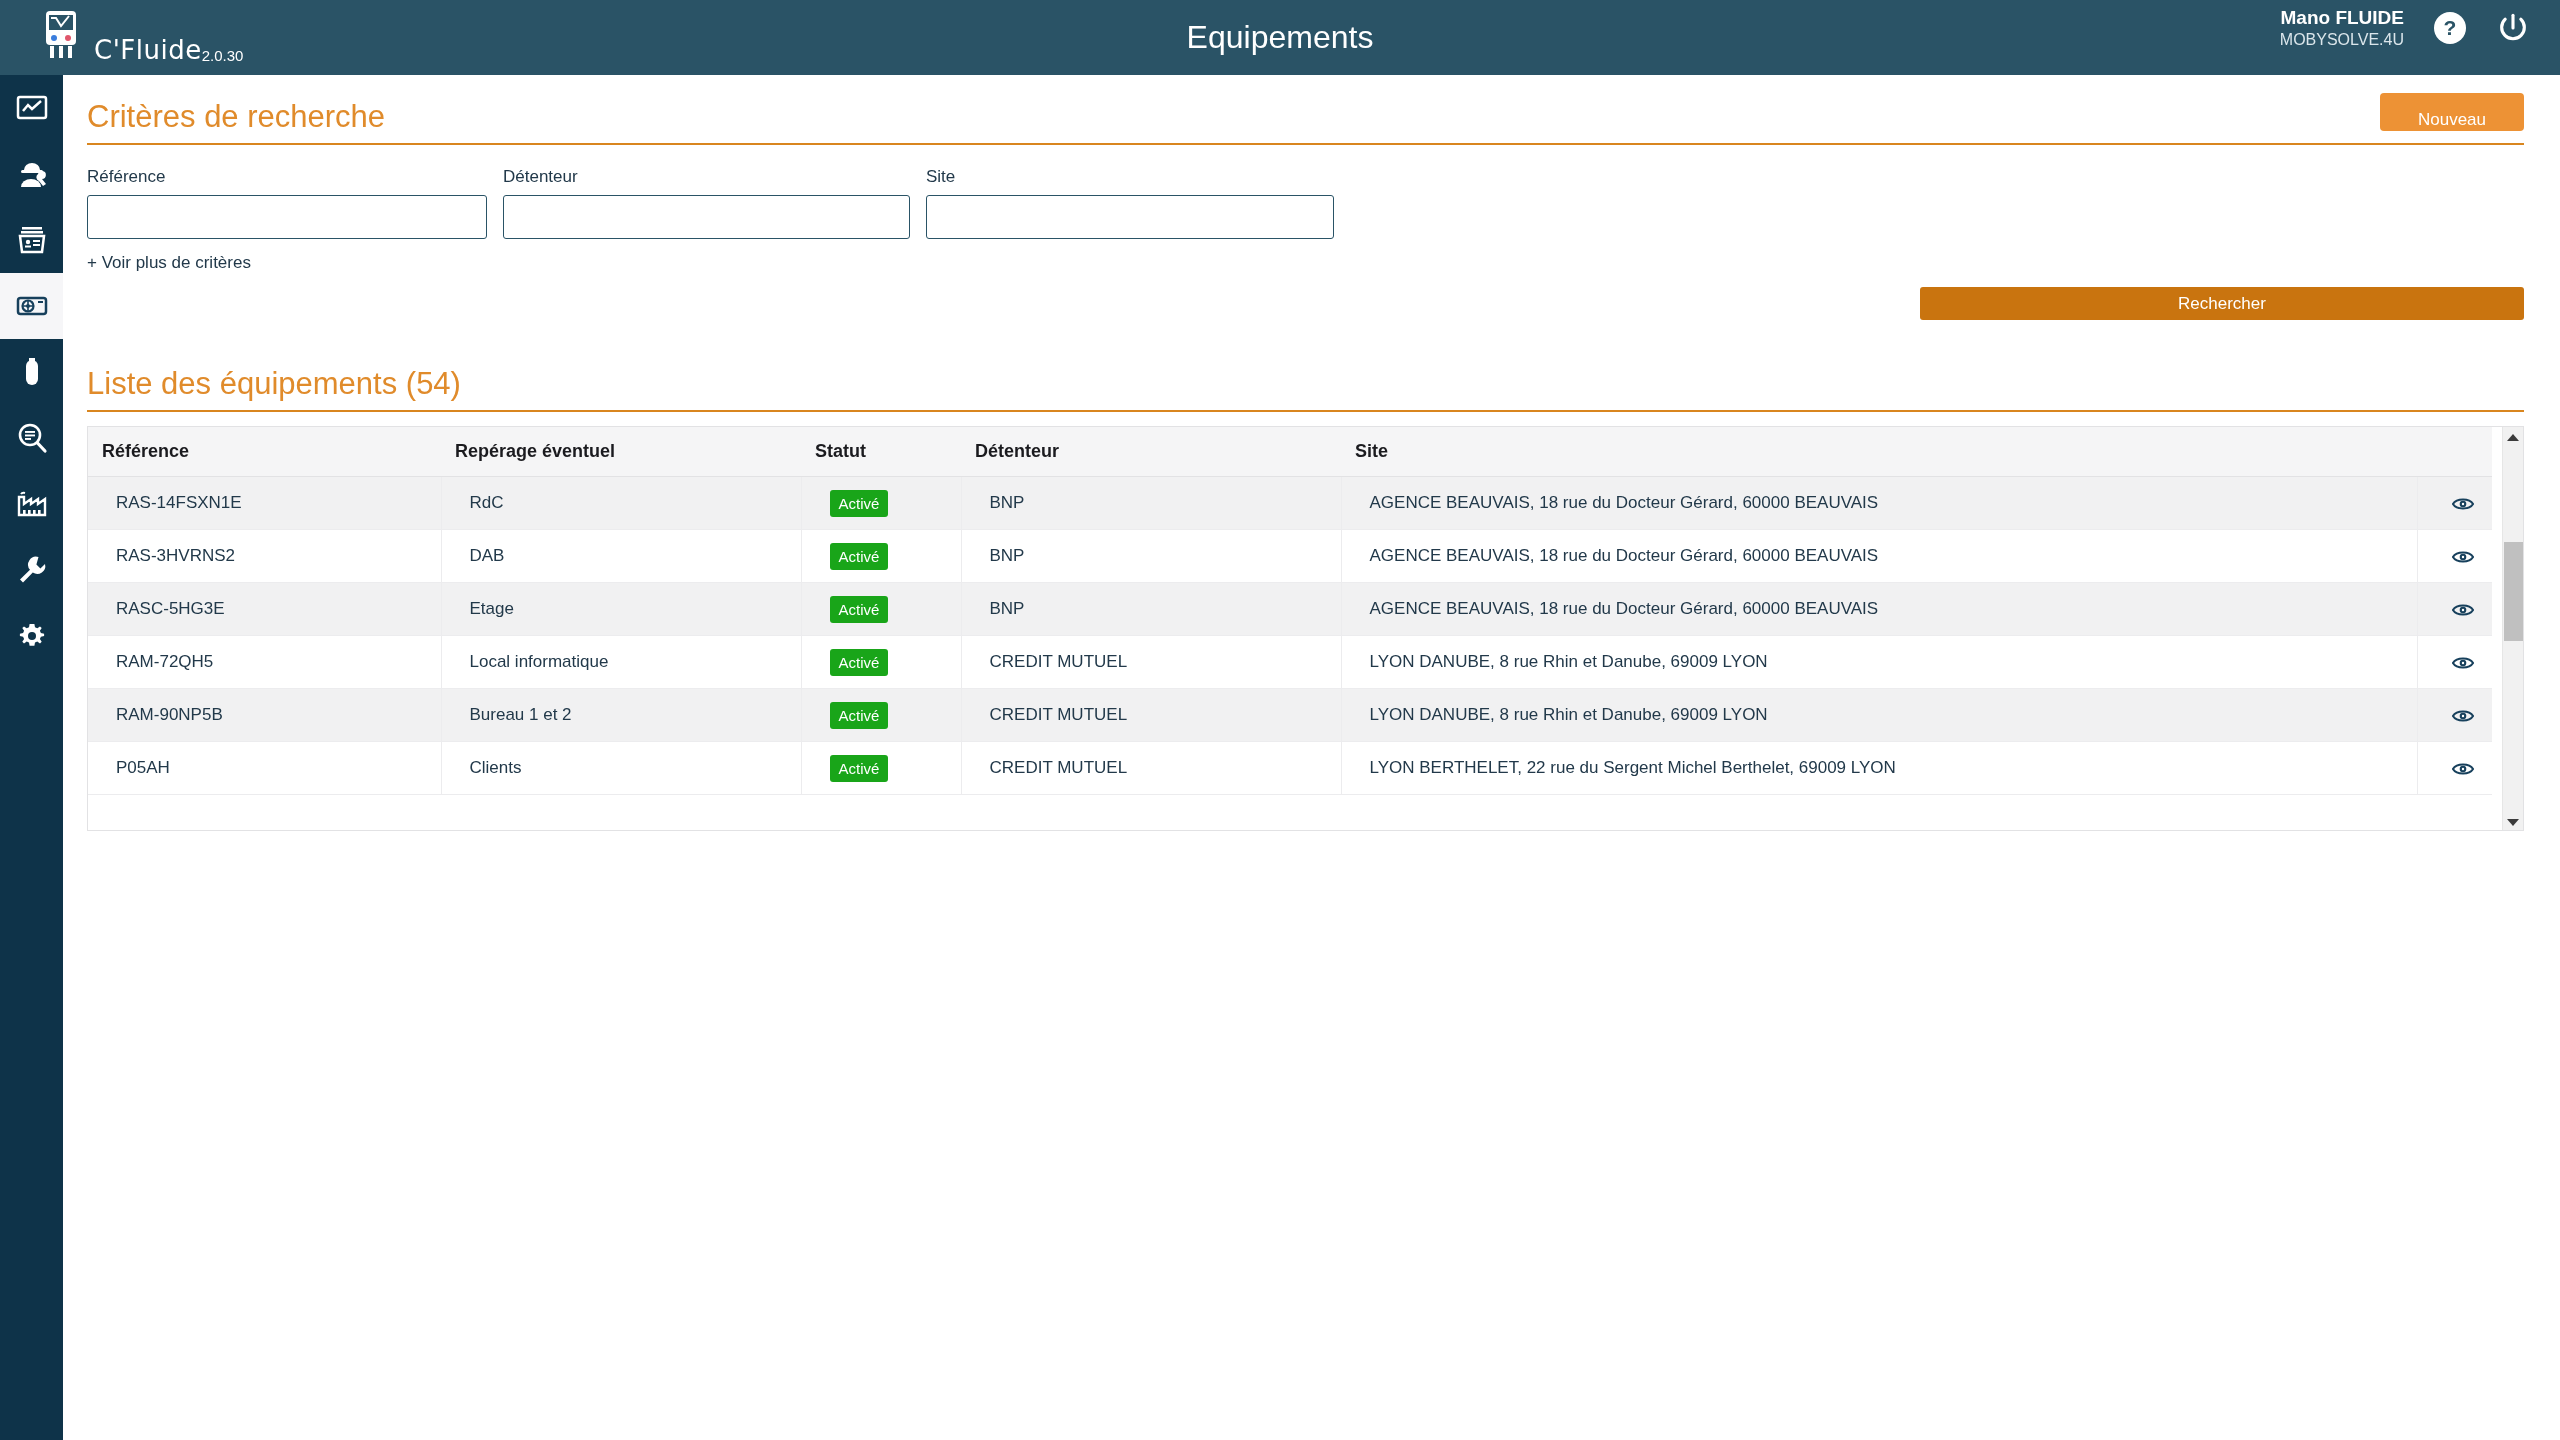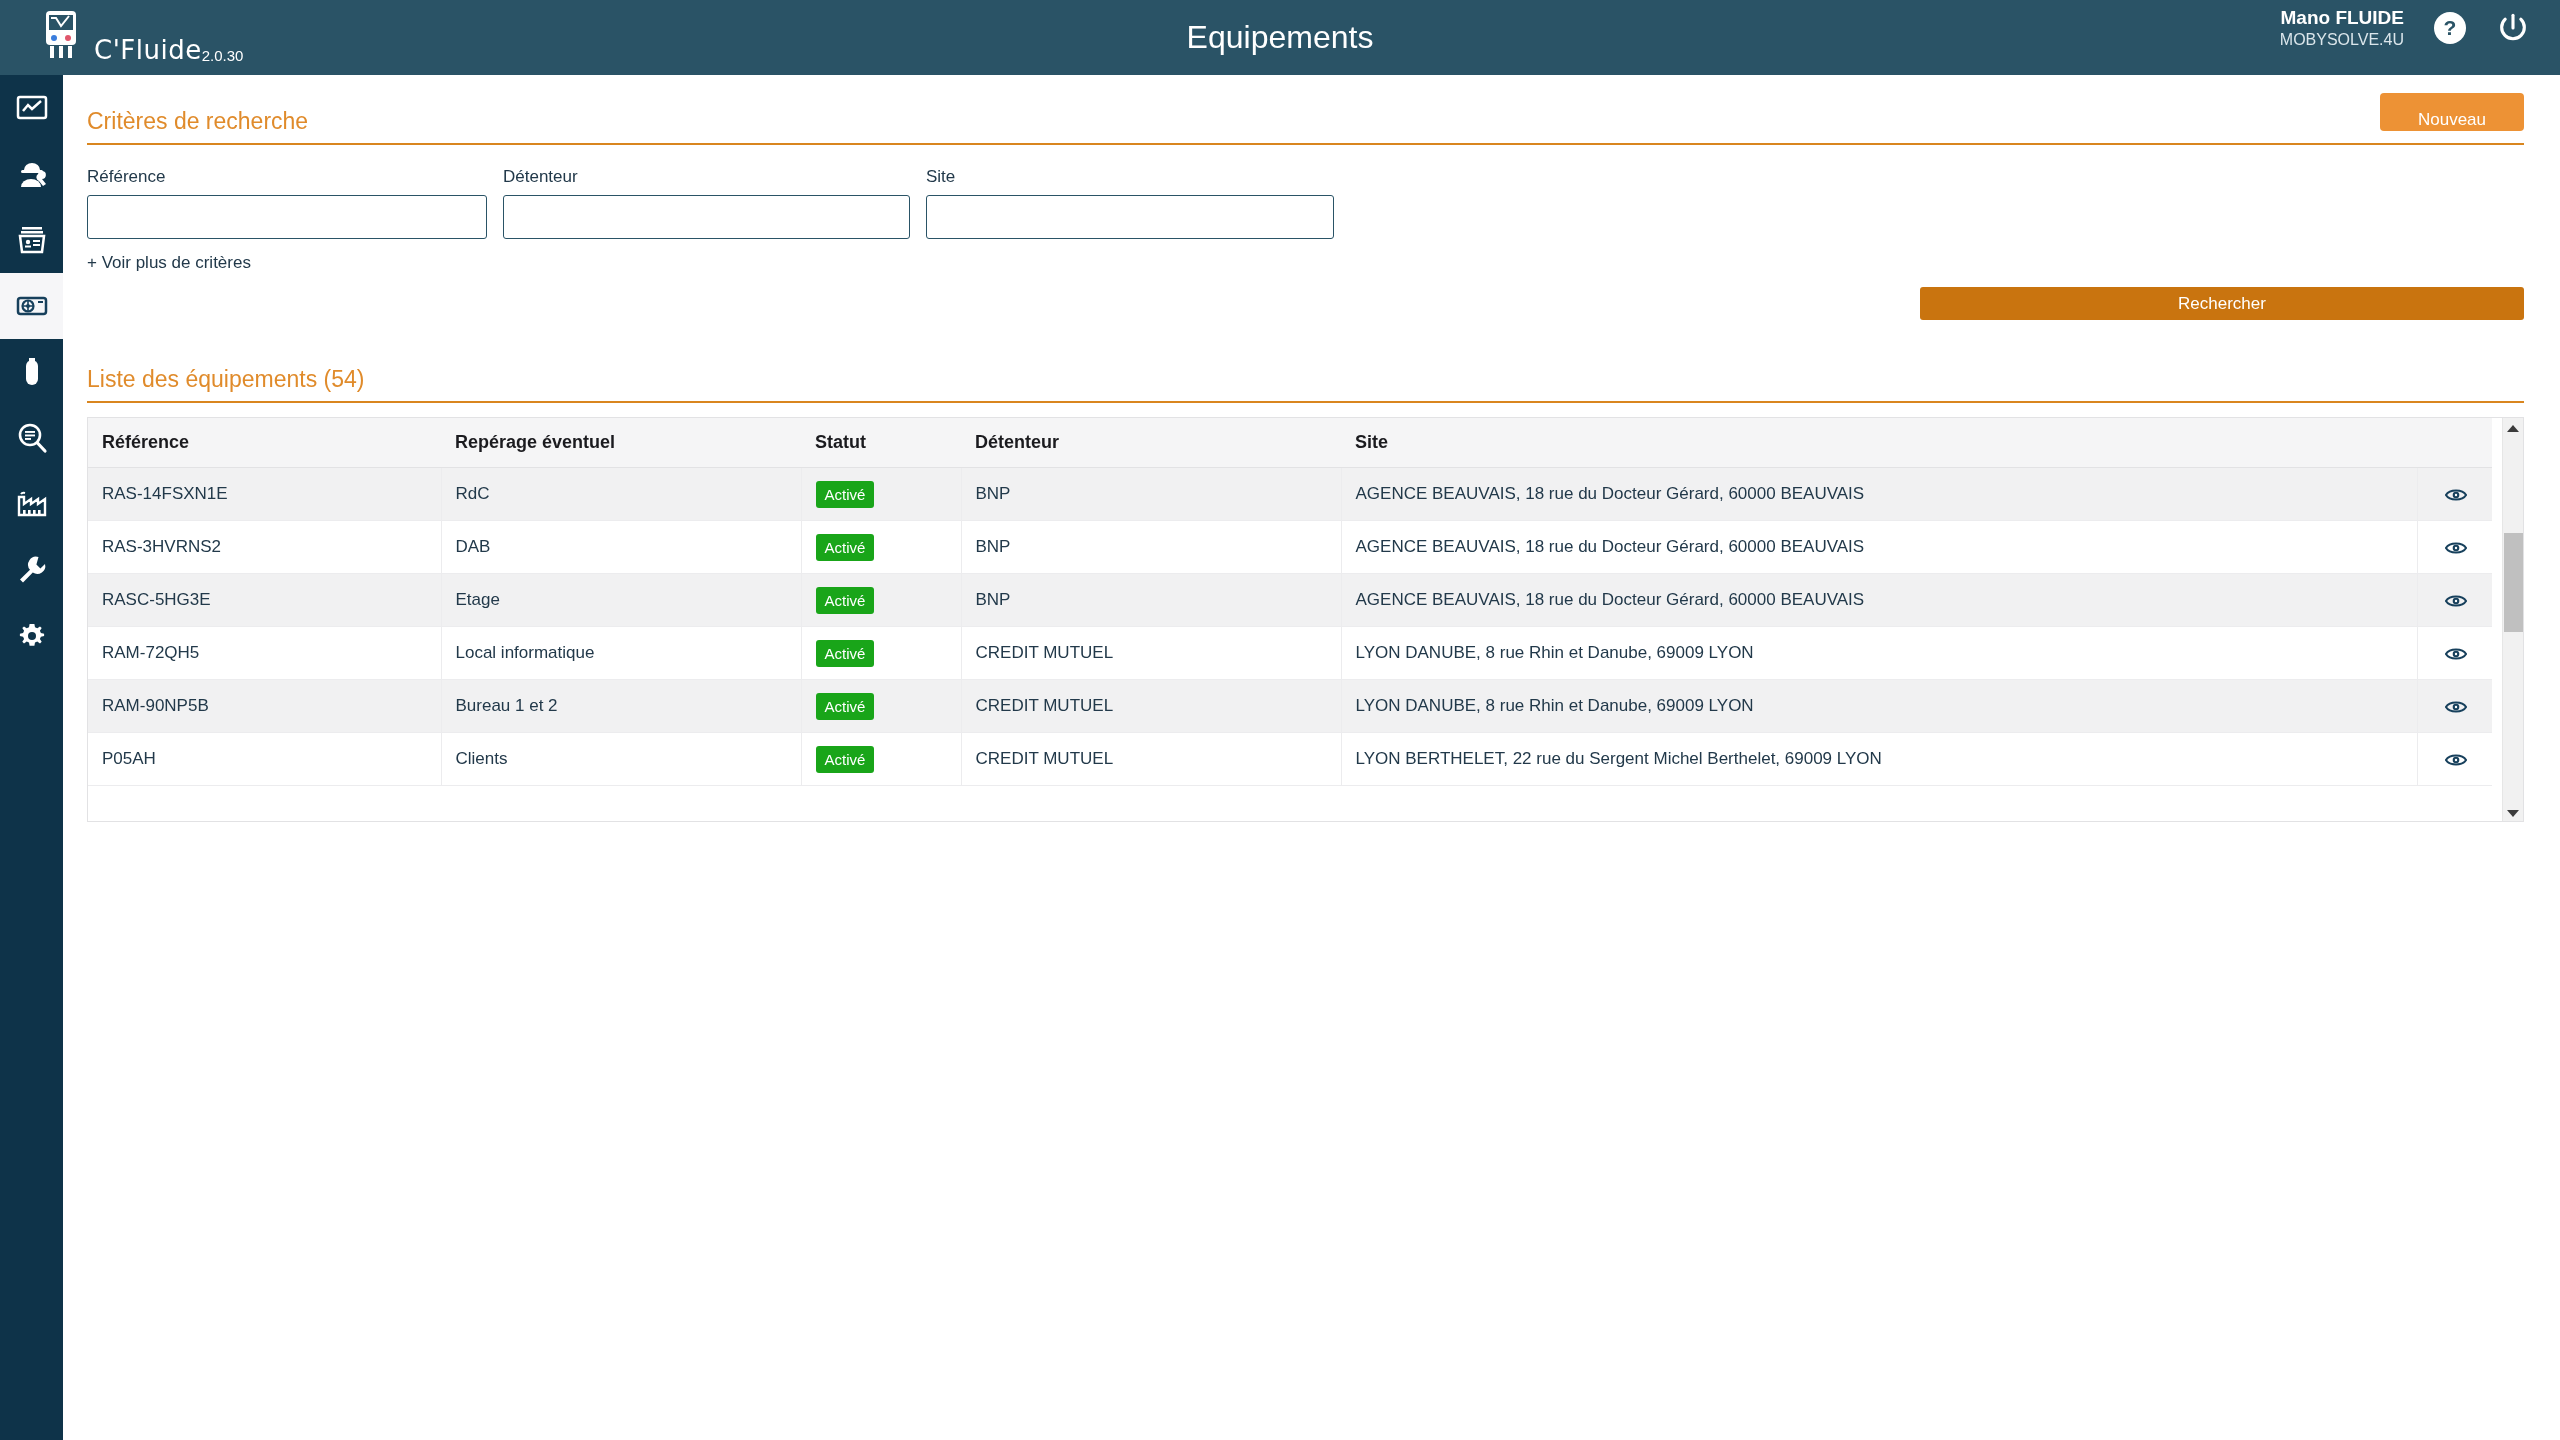--- a/index.html
+++ b/index.html
@@ -76,21 +76,21 @@
     padding: 0;
   }
   .panel { padding: 0 36px 0 24px; }
 
   .section-head {
     display: flex; align-items: flex-end; justify-content: space-between;
     padding: 18px 0 8px 0;
     border-bottom: 2px solid #d9861f;
     margin-right: 0;
   }
-  .section-title { color: #e08b2b; font-size: 23px; font-weight: 400; }
+  .section-title { color: #e08b2b; font-size: 31px; font-weight: 400; }
 
   .btn-nouveau {
     background: #ed9235; color: #ffffff;
     border: none; border-radius: 4px;
     padding: 17px 18px; height: 38px; min-width: 144px;
     font-size: 17px; cursor: pointer;
     font-family: "Liberation Sans", sans-serif;
     margin-bottom: 4px;
   }
 
@@ -138,21 +138,21 @@
   }
   table.equip th {
     background: #f5f5f6;
     text-align: left;
     font-size: 18px; font-weight: bold; color: #1b1b1f;
     padding: 14px 12px 14px 14px;
     border-bottom: 1px solid #e2e2e4;
   }
   table.equip td {
     font-size: 17px; color: #22394a;
-    padding: 12px 12px 12px 14px;
+    padding: 12px 12px 12px 28px;
     border-bottom: 1px solid #ececee;
     border-right: 1px solid #ececee;
     height: 53px; vertical-align: middle;
     white-space: nowrap; overflow: hidden; text-overflow: ellipsis;
   }
   table.equip td:last-child { border-right: none; }
   table.equip tbody tr:nth-child(odd) td { background: #f1f1f2; }
   table.equip tbody tr:nth-child(even) td { background: #ffffff; }
 
   .c-ref   { width: 353px; }

